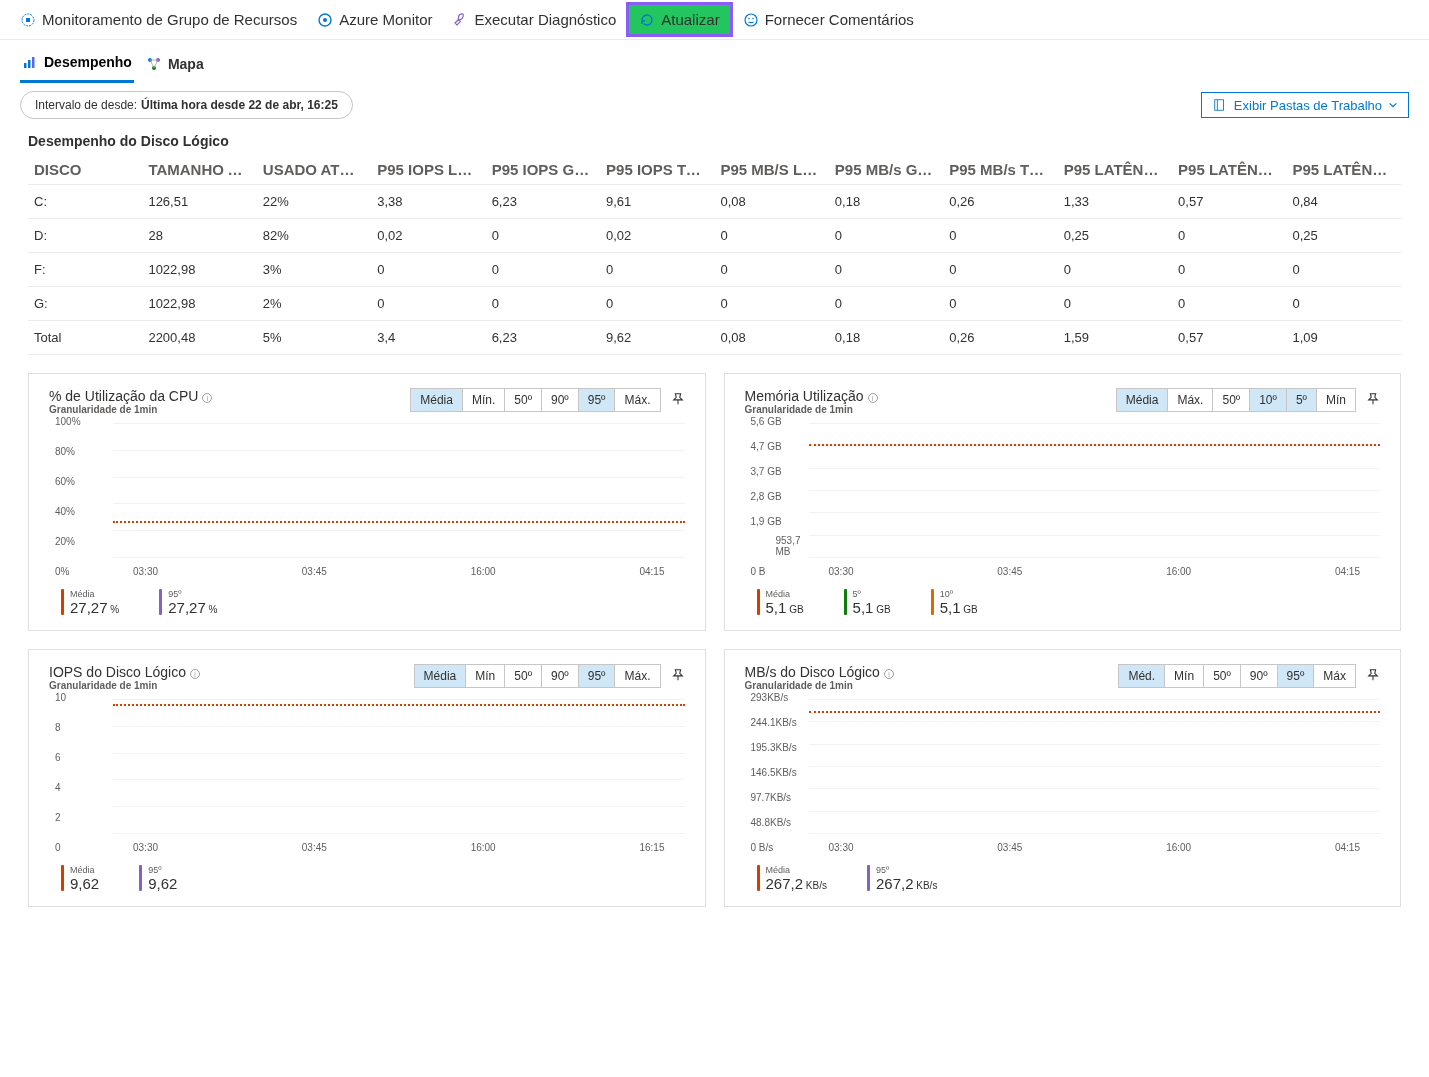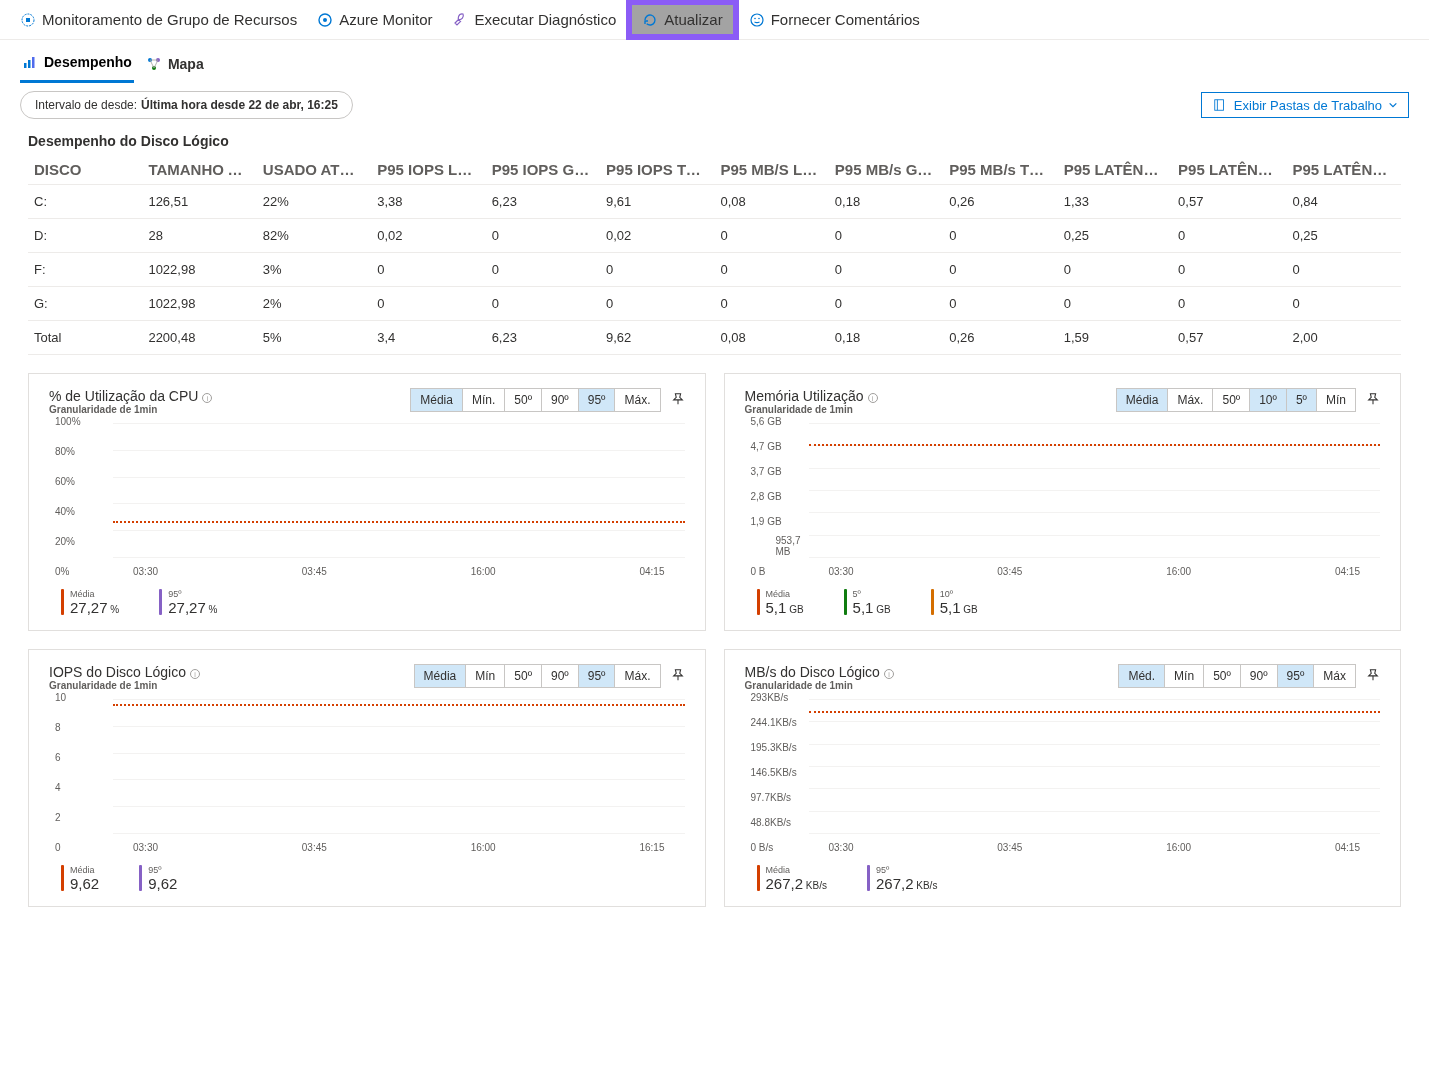--- a/index.html
+++ b/index.html
@@ -1,21 +1,21 @@
 <!DOCTYPE html>
 <html><head>
 <meta charset="utf-8">
 <style>
 * { box-sizing: border-box; margin: 0; padding: 0; }
 body { font-family: "Segoe UI", -apple-system, sans-serif; font-size: 13px; color: #323130; background: #ffffff; }
 
 
 .cmdbar { display:flex; align-items:center; border-bottom:1px solid #edebe9; padding:0 10px; height:40px; }
 .cmdbtn   { display:flex; align-items:center; gap:6px; padding:6px 10px; cursor:pointer; font-size:15px; }
-.cmdbtn.active { border:6px solid #8b5cf6; background:#a3a3a3;align-items:center; }
+.cmdbtn.active { border:3px solid #8b5cf6; background:#22c55e;align-items:center; }
 .ico-wrap  { width:16px; height:16px; display:inline-flex; align-items:center; justify-content:center; }
 .ico-blue  { color:#0078d4; }
 .ico-purple{ color:#8661c5; }
 
 
 .tabs { display:flex; align-items:center; gap:10px; padding:10px 20px 0 20px; }
 .tab  { display:flex; align-items:center; gap:6px; padding:4px 2px 10px 2px; cursor:pointer; font-size:14px; font-weight:600; }
 .tab.selected { border-bottom:3px solid #0078d4; color:#000; }
 
 
@@ -237,21 +237,21 @@
           <td>2200,48</td>
           <td>5%</td>
           <td>3,4</td>
           <td>6,23</td>
           <td>9,62</td>
           <td>0,08</td>
           <td>0,18</td>
           <td>0,26</td>
           <td>1,59</td>
           <td>0,57</td>
-          <td>2,00</td>
+          <td>1,09</td>
         </tr>
       </tbody>
   </table>
 </div>
 
 <div class="grid">
   <div class="card" id="c1">
       <div class="card-head">
         <div><span class="card-title">% de Utilização da CPU</span><span class="info-dot">i</span><div class="card-sub">Granularidade de 1min</div></div>
         <div style="display: flex; align-items: center;">

